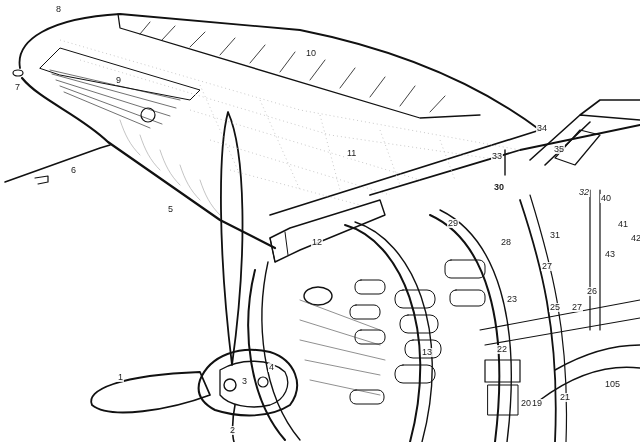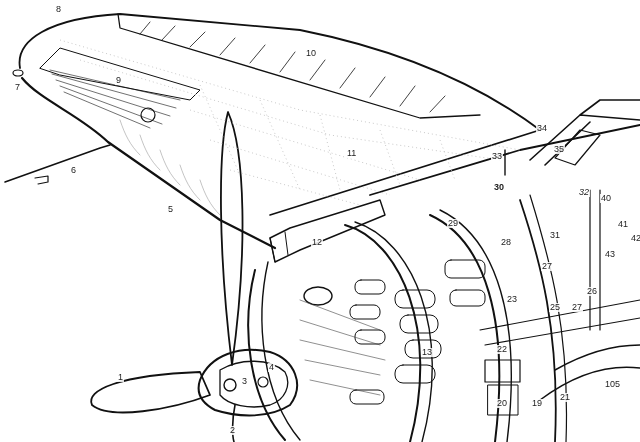--- a/index.html
+++ b/index.html
@@ -140,21 +140,21 @@
       <span class="callout boxed" style="left: 167px; top: 205px;">5</span>
       <span class="callout boxed" style="left: 70px; top: 166px;">6</span>
       <span class="callout boxed" style="left: 14px; top: 83px;">7</span>
       <span class="callout boxed" style="left: 55px; top: 5px;">8</span>
       <span class="callout boxed" style="left: 115px; top: 76px;">9</span>
       <span class="callout boxed" style="left: 305px; top: 49px; text-align: center;">10</span>
       <span class="callout boxed" style="left: 346px; top: 149px; text-align: right;">11</span>
       <span class="callout boxed" style="left: 311px; top: 238px;">12</span>
       <span class="callout boxed" style="left: 421px; top: 348px;">13</span>
       <span class="callout boxed" style="left: 531px; top: 371px; margin-top: 28px;">19</span>
-      <span class="callout boxed" style="left: 496px; top: 399px; text-align: right;">20</span>
+      <span class="callout boxed" style="left: 520px; top: 399px; text-align: right;">20</span>
       <span class="callout boxed" style="left: 559px; top: 393px;">21</span>
       <span class="callout boxed" style="left: 496px; top: 345px;">22</span>
       <span class="callout boxed" style="left: 506px; top: 295px;">23</span>
       <span class="callout boxed" style="left: 571px; top: 303px;">27</span>
       <span class="callout boxed" style="left: 549px; top: 303px;">25</span>
       <span class="callout boxed" style="left: 586px; top: 287px;">26</span>
       <span class="callout boxed" style="left: 541px; top: 262px;">27</span>
       <span class="callout boxed" style="left: 500px; top: 238px;">28</span>
       <span class="callout boxed" style="left: 447px; top: 219px;">29</span>
       <span class="callout boxed" style="left: 493px; top: 183px; font-weight: bold;">30</span>

